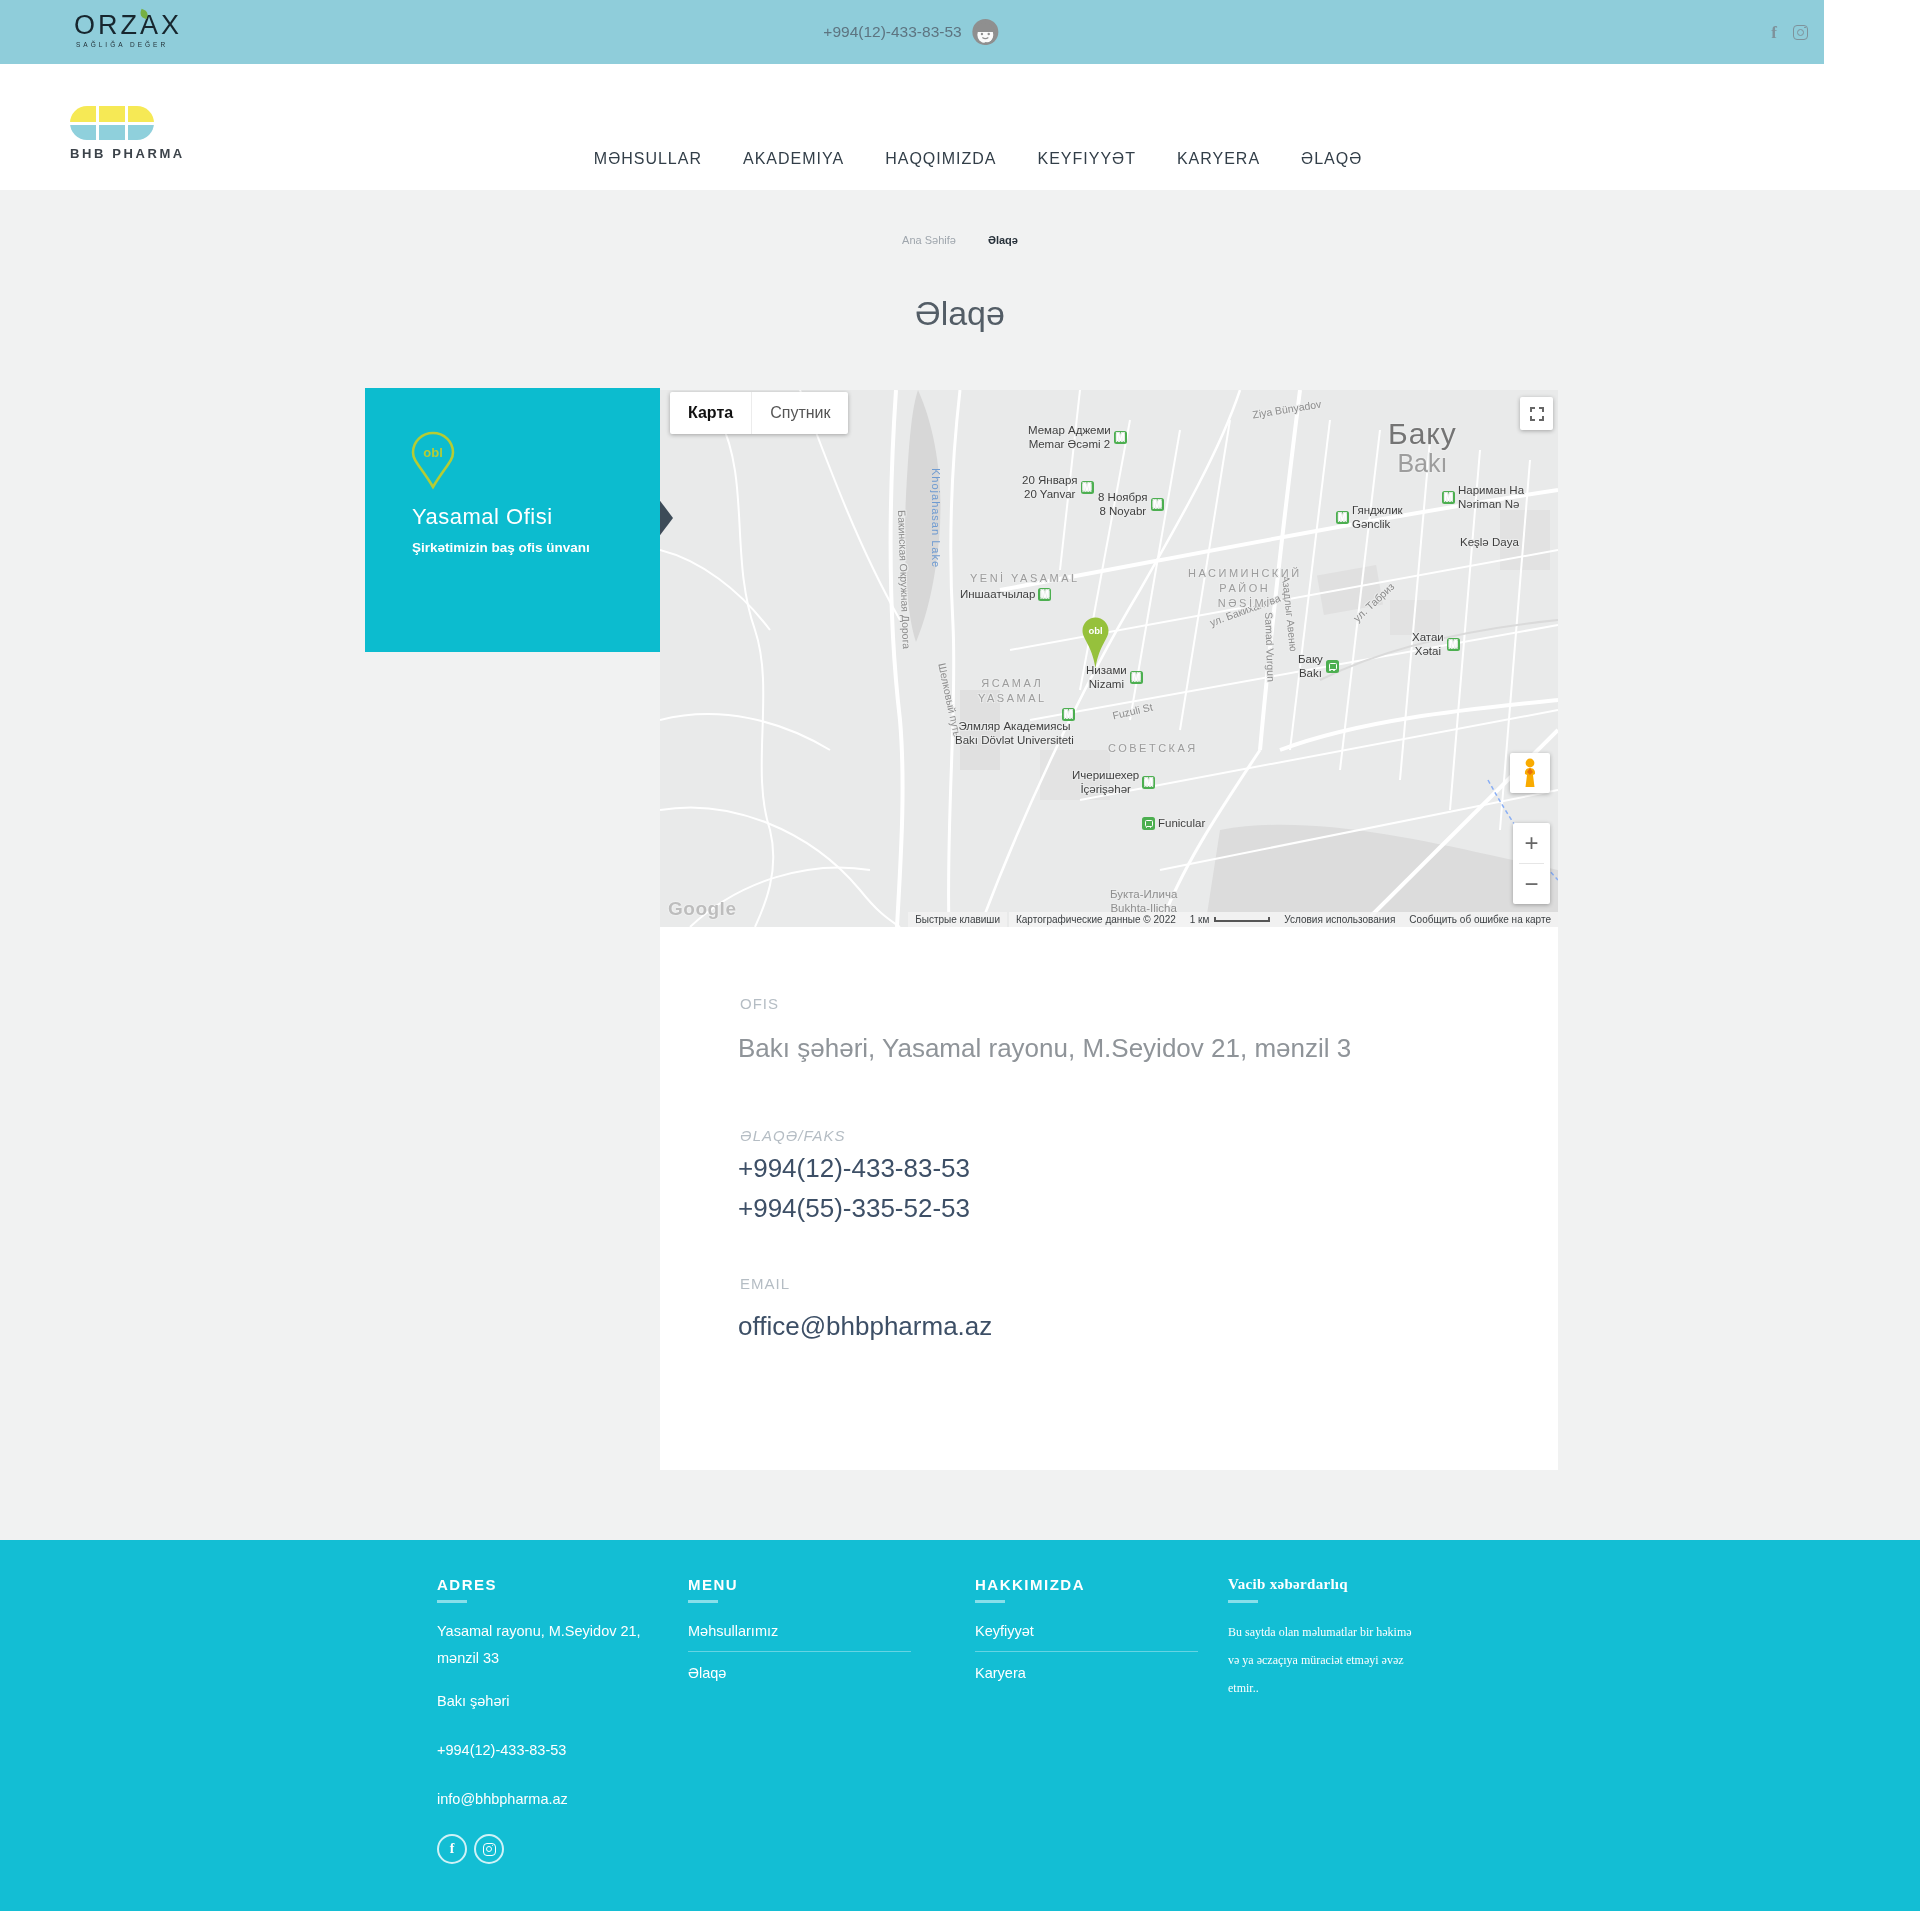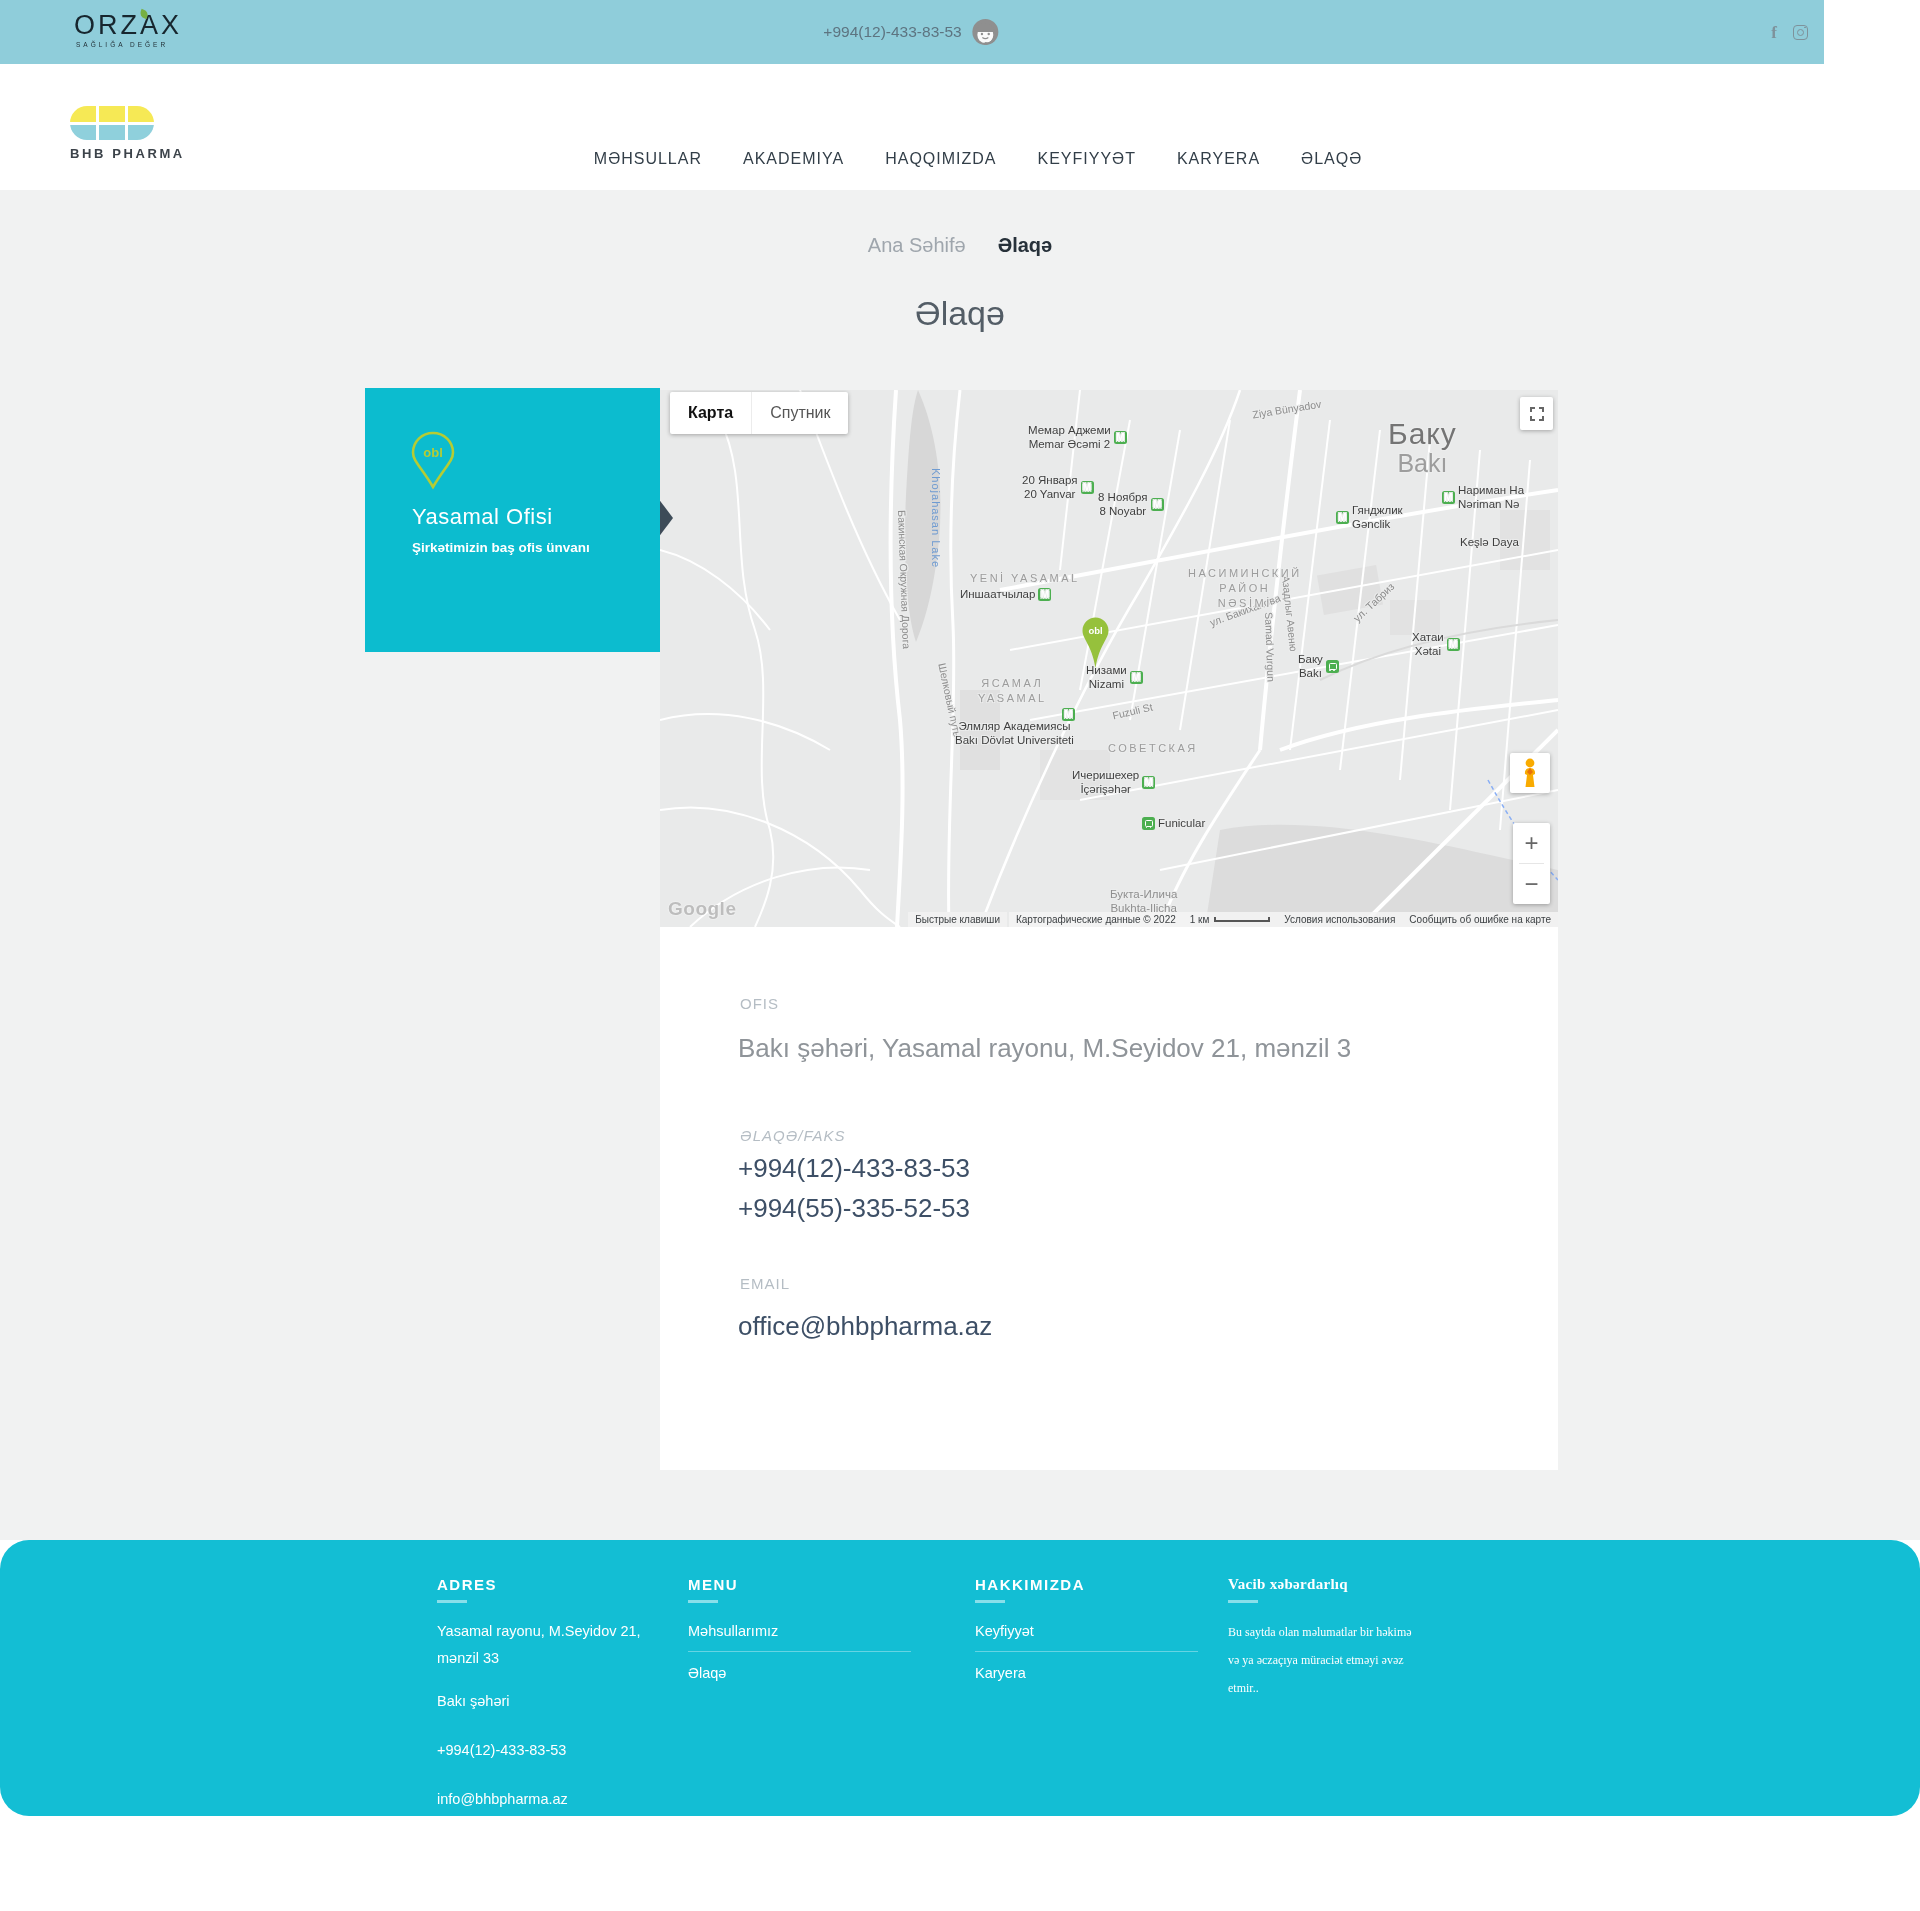--- a/index.html
+++ b/index.html
@@ -26,21 +26,21 @@
   .pill { width:84px; height:34px; border-radius:17px; overflow:hidden; display:grid; grid-template-columns:1fr 1fr 1fr; grid-template-rows:1fr 1fr; gap:3px; background:#fff; }
   .pill i { display:block; }
   .pill .y { background:#f6e955; }
   .pill .b { background:#8fd0dc; }
   .bhb-text { margin-top:6px; font-size:13px; font-weight:bold; letter-spacing:2.6px; color:#3c434a; }
   .nav { position:absolute; left:calc(50% + 18px); top:86px; transform:translateX(-50%); display:flex; gap:41px; }
   .nav a { font-size:16px; letter-spacing:1px; color:#323e48; text-decoration:none; font-weight:500; white-space:nowrap; cursor:pointer; }
 
   
   .main { position:absolute; left:0; top:190px; width:1920px; height:1350px; background:#f1f2f2; }
-  .breadcrumb { position:absolute; left:0; top:44px; width:100%; display:flex; justify-content:center; gap:32px; font-size:20px; }
+  .breadcrumb { position:absolute; left:0; top:44px; width:100%; display:flex; justify-content:center; gap:32px; font-size:11px; }
   .bc-home { color:#9fa6ad; cursor:pointer; }
   .bc-current { color:#27313a; font-weight:bold; }
   .page-title { position:absolute; left:0; top:104px; width:100%; text-align:center; font-size:34px; font-weight:400; color:#535d66; }
 
   
   .office-card { position:absolute; left:365px; top:198px; width:295px; height:264px; background:#0cbccf; }
   .card-pin { position:absolute; left:44px; top:42px; }
   .card-title { position:absolute; left:47px; top:116px; color:#fff; font-size:22px; font-weight:400; letter-spacing:.5px; }
   .card-sub { position:absolute; left:47px; top:152px; color:#fff; font-size:13.5px; font-weight:bold; }
 
@@ -86,21 +86,21 @@
   .attrib a { color:#3c4043; text-decoration:none; cursor:pointer; }
   .scalebar { width:56px; height:5px; border-left:2px solid #565656; border-right:2px solid #565656; border-bottom:2px solid #565656; display:inline-block; margin-left:5px; }
 
   
   .info-panel { position:absolute; left:660px; top:737px; width:898px; height:543px; background:#fff; }
   .ip-label { position:absolute; left:80px; font-size:15px; letter-spacing:1px; color:#b5bdc4; }
   .ip-value { position:absolute; left:78px; font-size:26px; color:#8f9499; }
   .ip-link { position:absolute; left:78px; font-size:26px; color:#3d4f66; cursor:pointer; }
 
   
-  .footer { position:absolute; left:0; top:1540px; width:1920px; height:276px; background:#13bed4; color:#fff;border-radius:29px; }
+  .footer { position:absolute; left:0; top:1540px; width:1920px; height:371px; background:#13bed4; color:#fff; }
   .fcol { position:absolute; top:0; }
   .fhead { position:absolute; top:36px; font-size:15px; font-weight:bold; letter-spacing:1.5px; color:#fff; white-space:nowrap; }
   .fline { position:absolute; top:60px; width:30px; height:3px; background:rgba(255,255,255,.5); }
   .fitem { font-size:14.5px; color:#fff; line-height:27px; }
   .flink { cursor:pointer; }
   .fdivider { position:absolute; height:1px; background:rgba(255,255,255,.35); }
   .fsocial { position:absolute; display:flex; gap:7px; }
   .fcircle { width:30px; height:30px; border:2px solid rgba(255,255,255,.8); border-radius:50%; display:flex; align-items:center; justify-content:center; cursor:pointer; }
   .fcircle .fb-glyph { font-size:14px; line-height:14px; color:#fff; }
   .fcircle .ig-glyph { border-color:#fff; width:13px; height:13px; }

